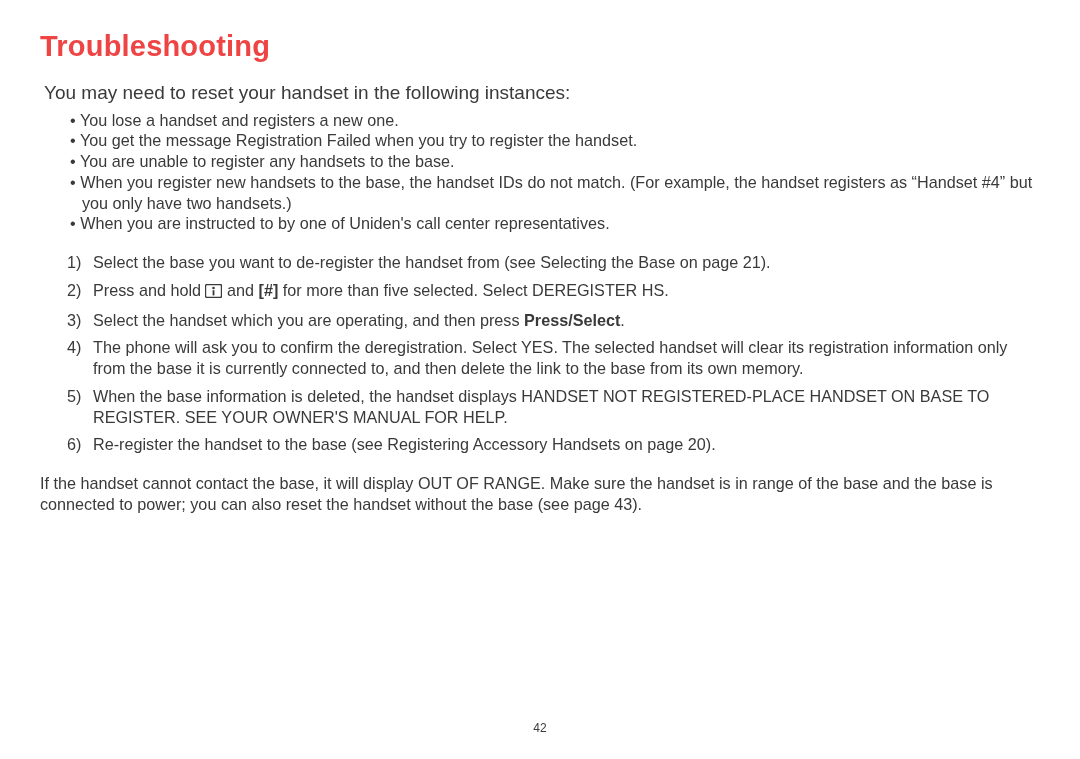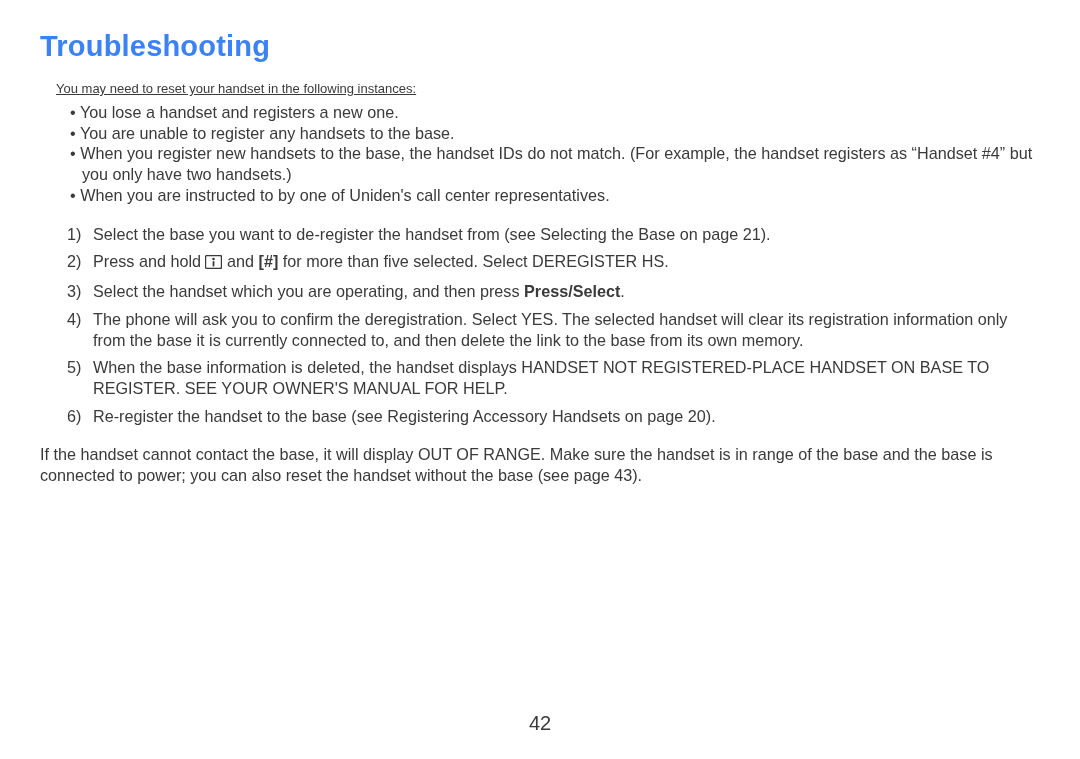--- a/index.html
+++ b/index.html
@@ -15,34 +15,33 @@
     box-sizing: border-box;
     width: 1080px;
     height: 759px;
     padding: 30px 36px 0 40px;
     position: relative;
   }
   h1.title {
     font-size: 29px;
     font-weight: 700;
     margin: 0 0 18px 0;
-    color: #3b82f6;
+    color: #ef4444;
     letter-spacing: 0.2px;
   }
   h2.subtitle {
     font-size: 21px;
     font-weight: 700;
     margin: 0 0 4px 0;
     color: #2f2f2f;
   }
   .intro {
-    font-size: 13px;
+    font-size: 19px;
     line-height: 1.3;
-    margin: 0 0 4px 16px;
-    text-decoration: underline;
+    margin: 0 0 4px 4px;
   }
   ul.when {
     margin: 0 0 18px 0;
     padding: 0 0 0 30px;
     list-style: none;
   }
   ul.when li {
     font-size: 16.2px;
     line-height: 1.28;
     text-indent: -12px;
@@ -78,41 +77,42 @@
     line-height: 1.28;
     margin: 0;
     max-width: 1000px;
   }
   .pagenum {
     position: absolute;
     bottom: 24px;
     left: 0;
     width: 1080px;
     text-align: center;
-    font-size: 20px;
+    font-size: 12px;
     color: #3a3a3a;
   }
   .bold { font-weight: 700; }
   .step2-icon {
     display: inline-block;
     vertical-align: -2px;
   }
 </style>
 </head>
 <body>
 
 <div class="page">
 
   <h1 class="title">Troubleshooting</h1>
 
 
   <p class="intro">You may need to reset your handset in the following instances:</p>
 
   <ul class="when">
     <li>You lose a handset and registers a new one.</li>
+    <li>You get the message Registration Failed when you try to register the handset.</li>
     <li>You are unable to register any handsets to the base.</li>
     <li>When you register new handsets to the base, the handset IDs do not match. (For example, the handset registers as “Handset #4” but you only have two handsets.)</li>
     <li>When you are instructed to by one of Uniden's call center representatives.</li>
   </ul>
 
   <ol class="steps">
     <li>Select the base you want to de-register the handset from (see Selecting the Base on page 21).</li>
     <li>
       <span>Press and hold </span><span class="bold step2-icon"><svg width="17" height="14" viewBox="0 0 17 14" xmlns="http://www.w3.org/2000/svg">
             <rect x="0.5" y="0.5" width="16" height="13" rx="1.5" fill="none" stroke="#3a3a3a" stroke-width="1.4"></rect>

